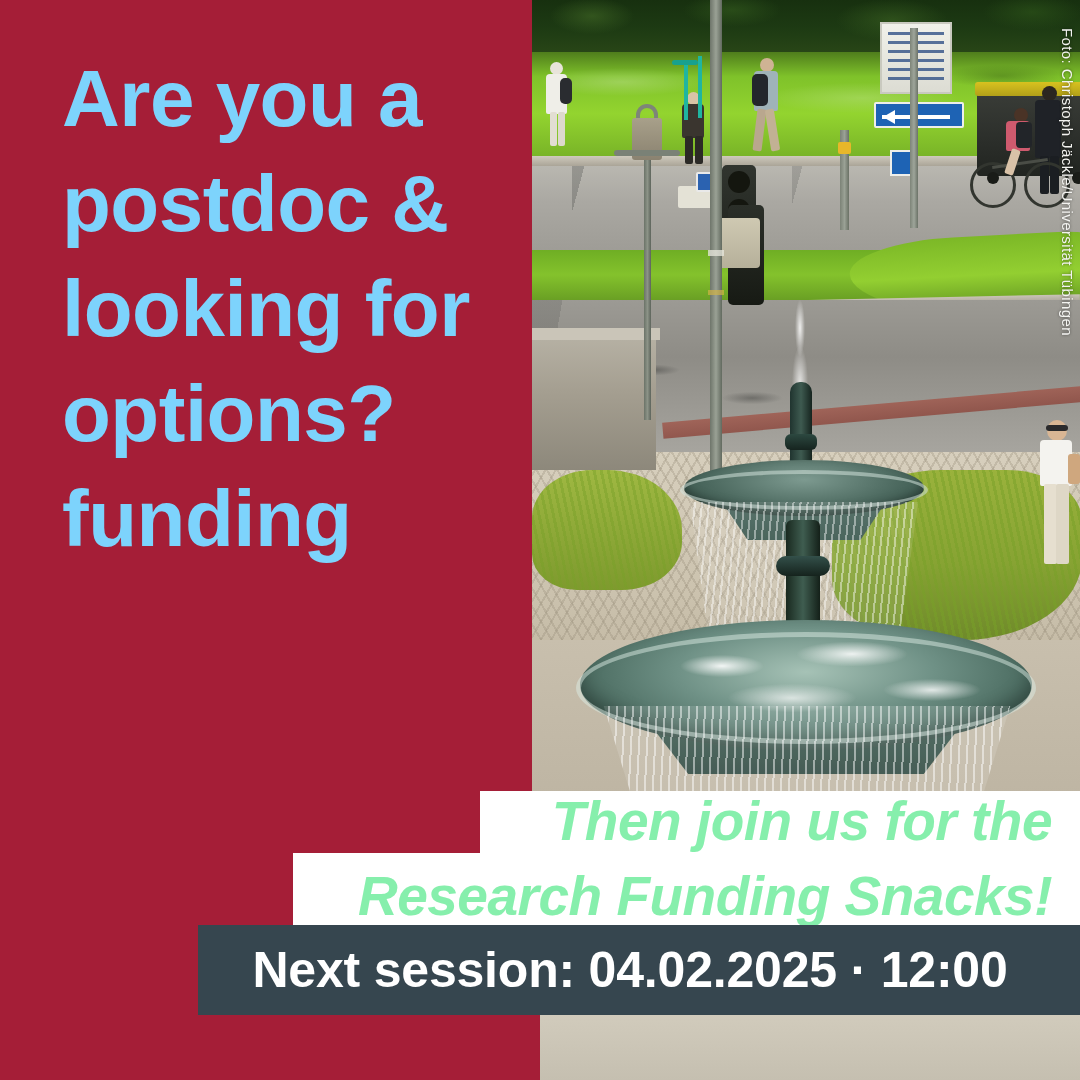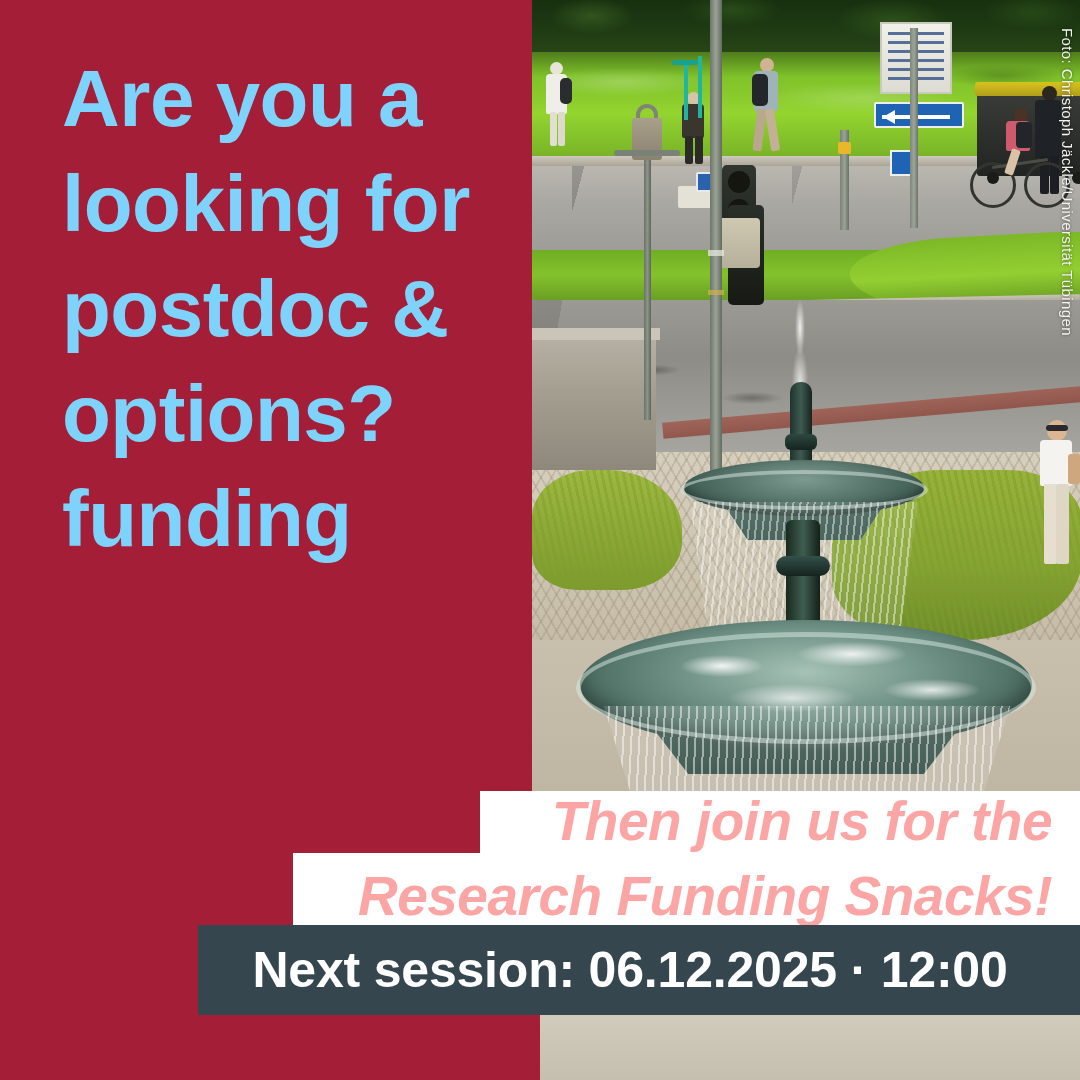--- a/index.html
+++ b/index.html
@@ -389,21 +389,21 @@
     background:#36464F;
   }
   .tagline{
     position:absolute;
     left:0; top:791px; right:0; height:134px;
     pointer-events:none;
   }
   .tagline-line{
     position:absolute;
     right:28px;
-    color:#fca5a5;
+    color:#86efac;
     font-family:"Liberation Sans", sans-serif;
     font-weight:bold;
     font-style:italic;
     font-size:55px;
     line-height:62px;
     white-space:nowrap;
     text-align:right;
     letter-spacing:-0.5px;
   }
   .tagline-line.l1{ top:-1px; }
@@ -554,32 +554,32 @@
 
     </div>
 
     <div class="credit">Foto: Christoph Jäckle/Universität Tübingen</div>
   </div>
 
   <div class="red-panel"></div>
 
   <div class="headline">
     <div>Are you a</div>
+    <div>postdoc &amp;</div>
     <div>looking for</div>
-    <div>postdoc &amp;</div>
     <div>options?</div>
     <div>funding</div>
   </div>
 
   <div class="band-white-1"></div>
   <div class="band-white-2"></div>
 
   <div class="tagline">
     <div class="tagline-line l1">Then join us for the</div>
     <div class="tagline-line l2">Research Funding Snacks!</div>
   </div>
 
   <div class="band-dark"></div>
-  <div class="session">Next session: 06.12.2025 · 12:00</div>
+  <div class="session">Next session: 04.02.2025 · 12:00</div>
 
   <div class="red-foot"></div>
 
 </div>
 
 </body></html>

